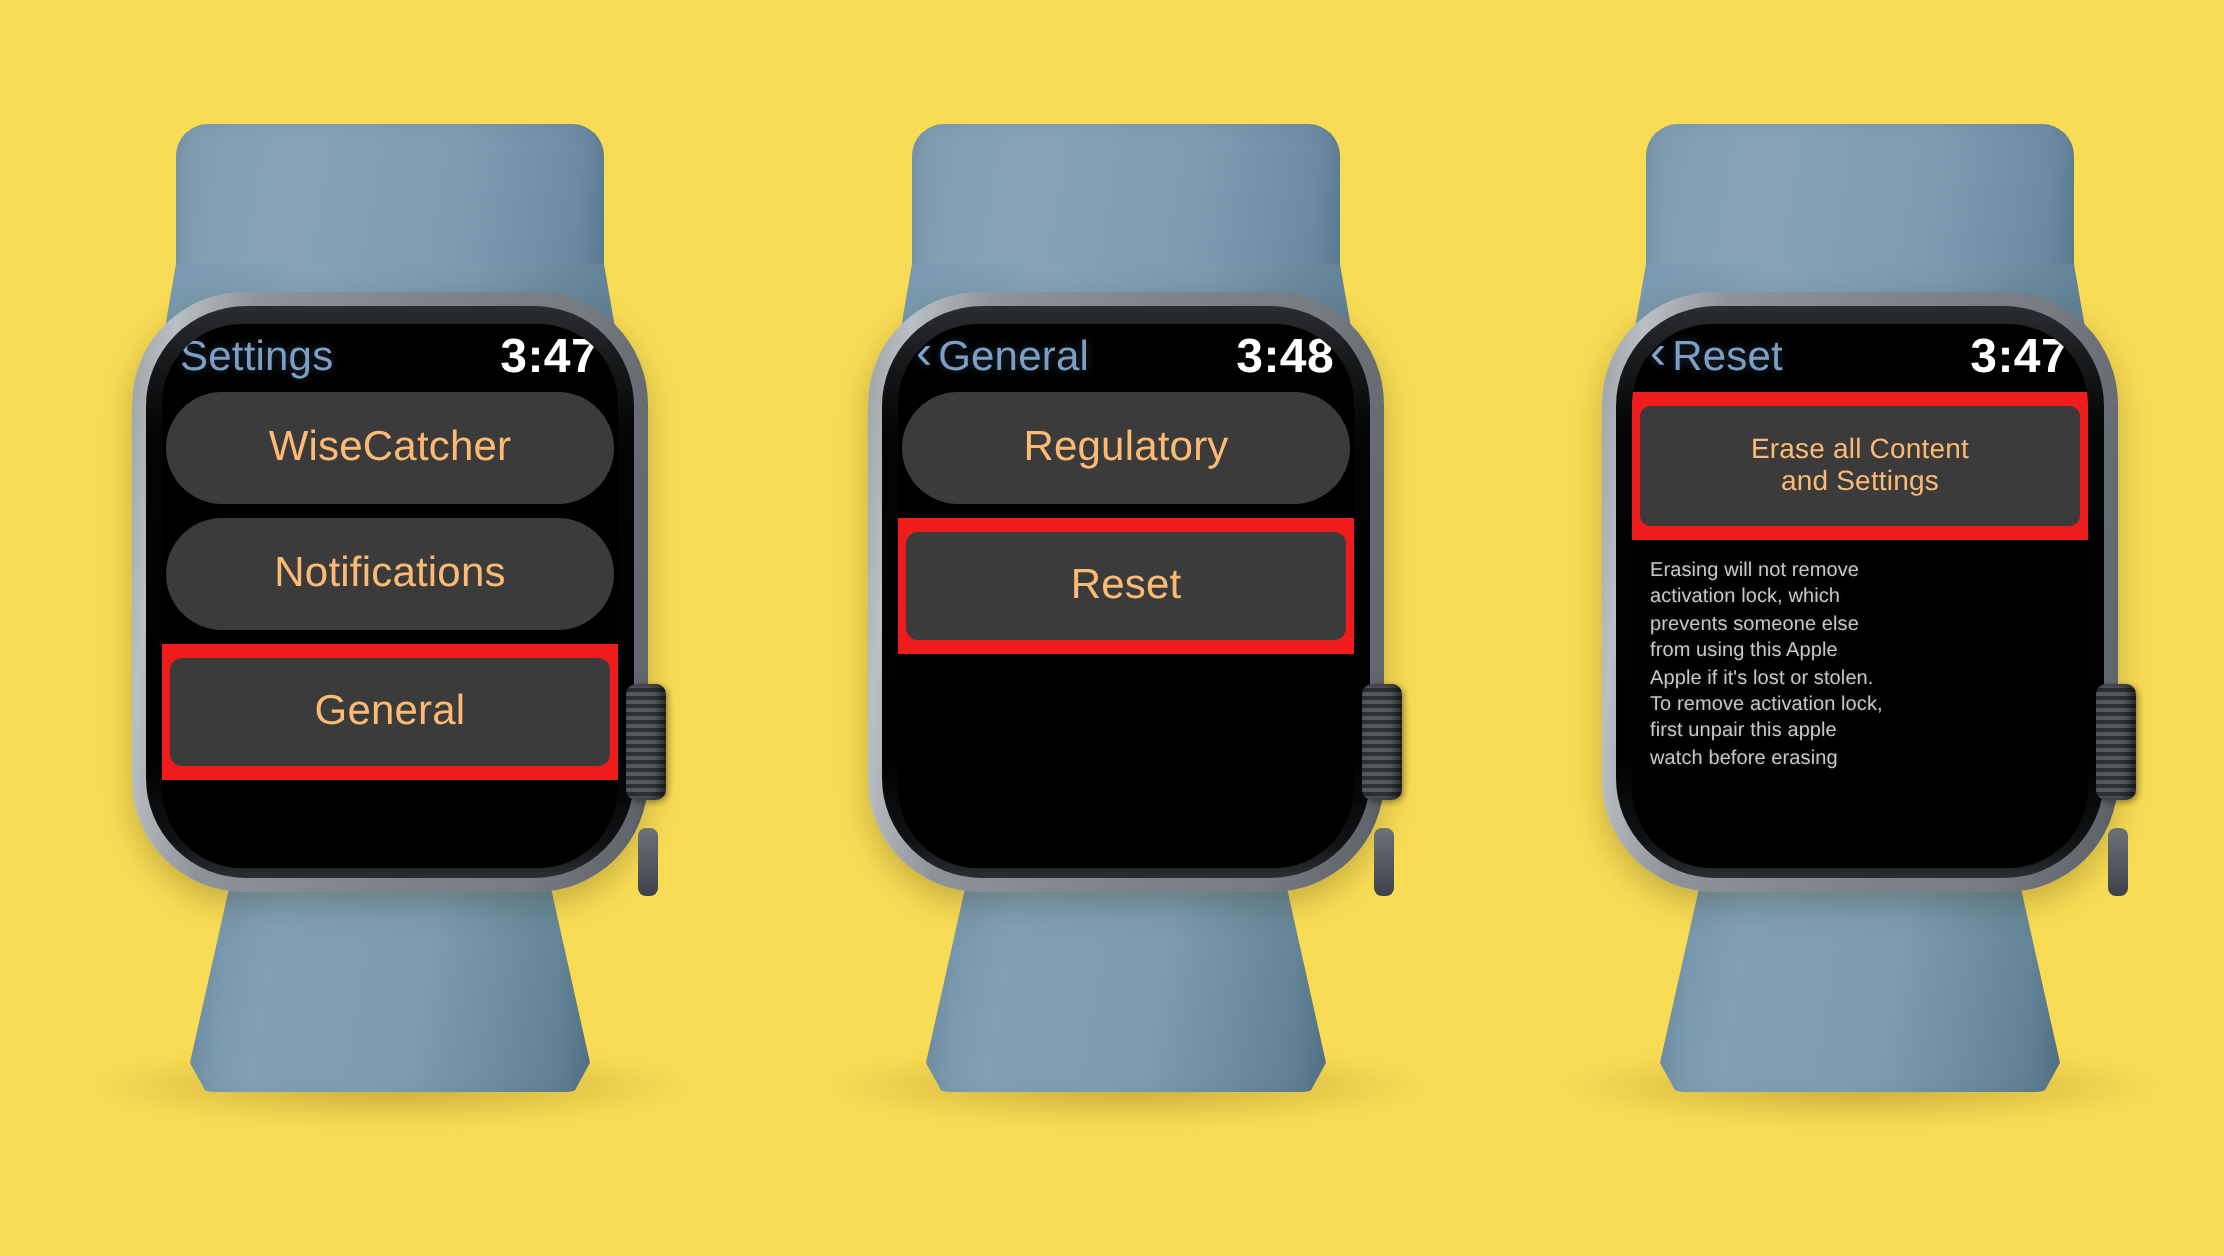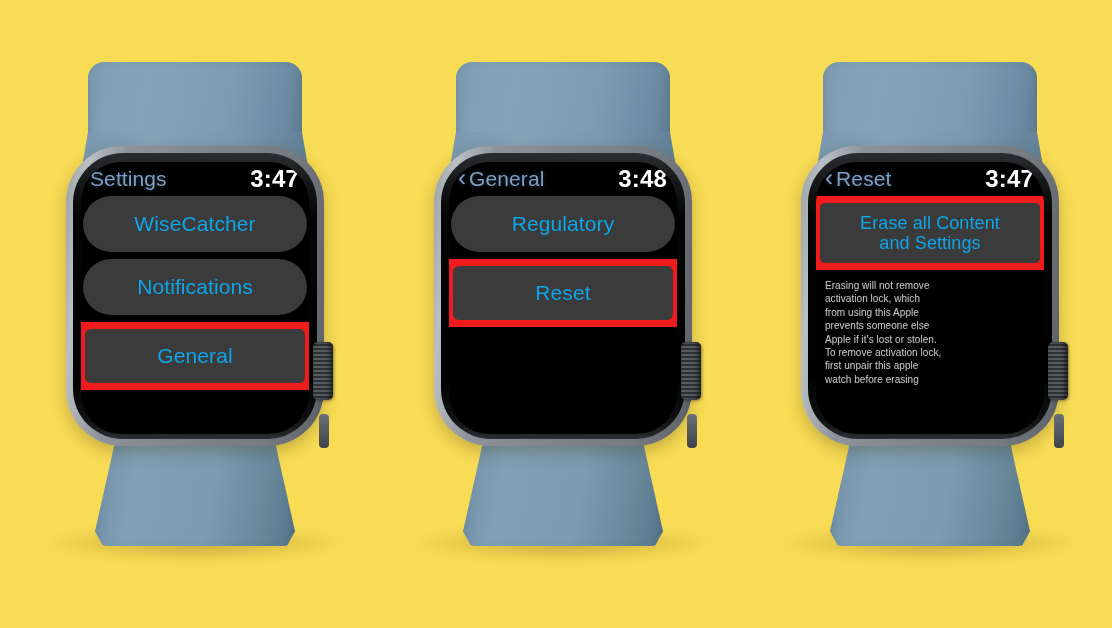--- a/index.html
+++ b/index.html
@@ -91,21 +91,21 @@
     overflow:hidden;
     z-index:2;
   }
 
   .statusbar{
     position:relative;height:34px;
     display:flex;align-items:center;
     padding:0 10px 0 9px;
   }
   .nav-title{
-    display:flex;align-items:center;gap:1px;
+    display:flex;align-items:flex-start;gap:1px;
     color:#7e9fc4;
     font-size:21px;font-weight:400;
     letter-spacing:.1px;
     text-shadow:0 0 4px rgba(110,150,200,.35);
     white-space:nowrap;
   }
   .chev{
     font-size:24px;line-height:1;color:#7fa4cc;
     font-weight:300;margin-right:2px;margin-top:-2px;
   }
@@ -116,26 +116,26 @@
 
   
   .list{position:relative;padding:0 0 0 0;}
   .row{
     position:relative;
     margin:0 2px 7px 2px;
     height:56px;
     border-radius:28px;
     background:#3b3b3b;
     display:flex;align-items:center;justify-content:center;
-    color:#0ea5e9;font-size:21px;font-weight:400;
+    color:#fdba74;font-size:21px;font-weight:400;
     letter-spacing:.1px;
     text-align:center;
     line-height:1.12;
   }
-  .row.two-line{font-size:18px;}
+  .row.two-line{font-size:14px;}
 
   
   .hl{
     position:relative;
     background:#f01c1c;
     padding:7px 6px;
     margin:0 -2px 0 -2px;
   }
   .hl .row{margin:0;border-radius:6px;height:54px;}
   .hl .row.two-line{height:60px;border-radius:5px;}
@@ -241,22 +241,22 @@
           <div class="row two-line">
             <div>
               <span>Erase all Content</span><br>
               <span>and Settings</span>
             </div>
           </div>
         </div>
         <div class="para">
           <span>Erasing will not remove</span>
           <span>activation lock, which</span>
+          <span>prevents someone else</span>
           <span>from using this Apple</span>
-          <span>prevents someone else</span>
           <span>Apple if it's lost or stolen.</span>
           <span>To remove activation lock,</span>
           <span>first unpair this apple</span>
           <span>watch before erasing</span>
         </div>
       </div>
     </div>
   </div>
 
 </div>

